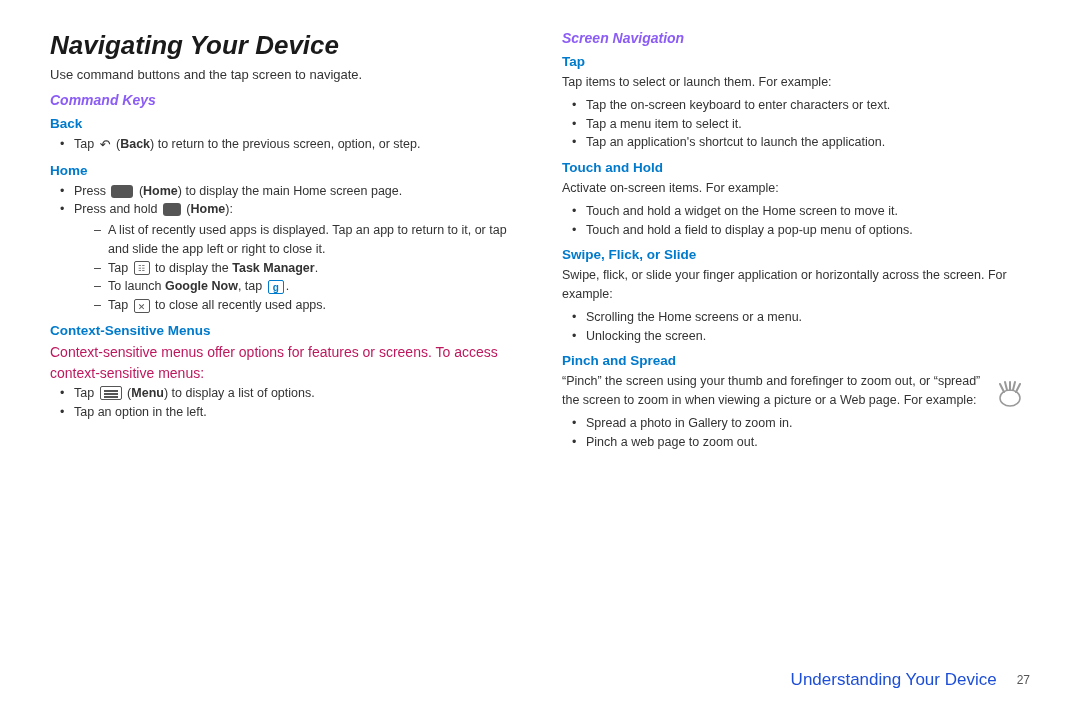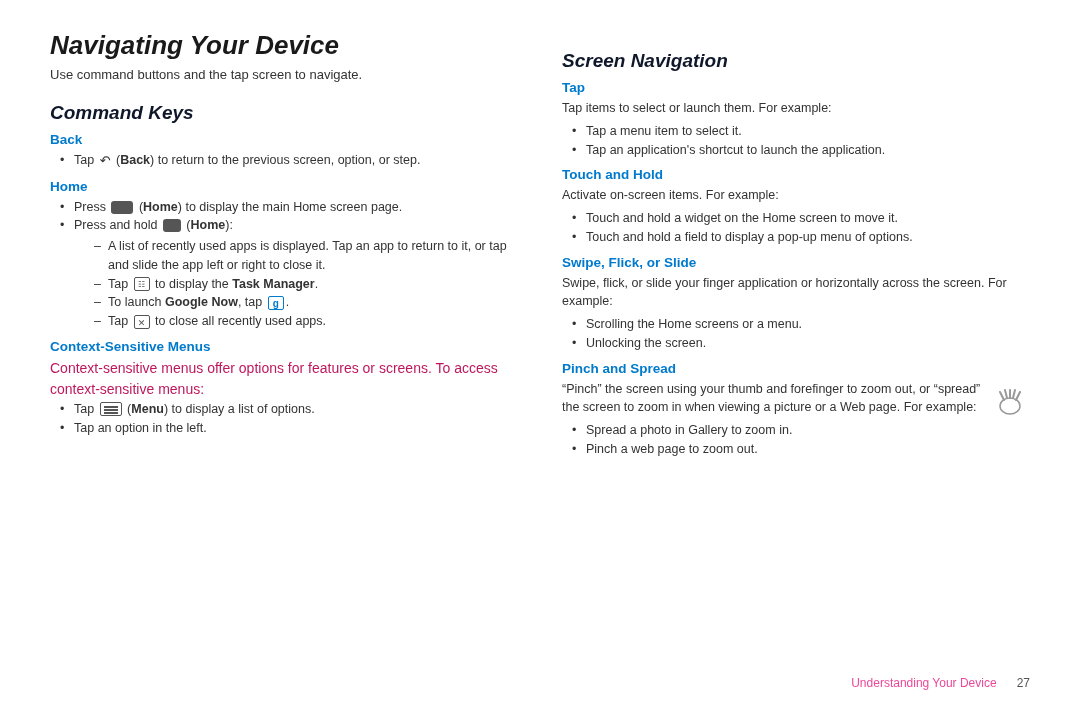--- a/index.html
+++ b/index.html
@@ -40,26 +40,26 @@
       font-style: italic;
       color: #1a1a1a;
       margin-bottom: 6px;
     }
     .intro-text {
       font-size: 13px;
       color: #333;
       margin-bottom: 10px;
     }
     .section-heading {
-      font-size: 19px;
+      font-size: 14px;
       font-weight: bold;
       font-style: italic;
-      color: #0f172a;
+      color: #8b5cf6;
       margin-bottom: 6px;
-      margin-top: 20px;
+      margin-top: 0;
     }
     .sub-heading {
       font-size: 13.5px;
       font-weight: bold;
       color: #007ACC;
       margin-bottom: 4px;
       margin-top: 8px;
     }
     .body-text {
       font-size: 14px;
@@ -199,22 +199,22 @@
       height: 40px;
     }
     .footer {
       display: flex;
       justify-content: flex-end;
       align-items: center;
       padding-top: 10px;
       border-top: none;
     }
     .footer-text {
-      font-size: 12px;
-      color: #ec4899;
+      font-size: 17px;
+      color: #1d4ed8;
     }
     .footer-page {
       font-size: 12px;
       color: #555;
       margin-left: 20px;
     }
     .right-col .body-text-block {
       font-size: 12.5px;
       color: #333;
       line-height: 1.5;
@@ -269,20 +269,21 @@
         <li>Tap an option in the left.</li>
       </ul>
     </div>
 
     <div class="right-col">
       <div class="section-heading">Screen Navigation</div>
 
       <div class="sub-heading">Tap</div>
       <p class="body-text right-col body-text-block">Tap items to select or launch them. For example:</p>
       <ul class="bullet-list">
+        <li>Tap the on-screen keyboard to enter characters or text.</li>
         <li>Tap a menu item to select it.</li>
         <li>Tap an application's shortcut to launch the application.</li>
       </ul>
 
       <div class="sub-heading">Touch and Hold</div>
       <p class="body-text right-col body-text-block">Activate on-screen items. For example:</p>
       <ul class="bullet-list">
         <li>Touch and hold a widget on the Home screen to move it.</li>
         <li>Touch and hold a field to display a pop-up menu of options.</li>
       </ul>

